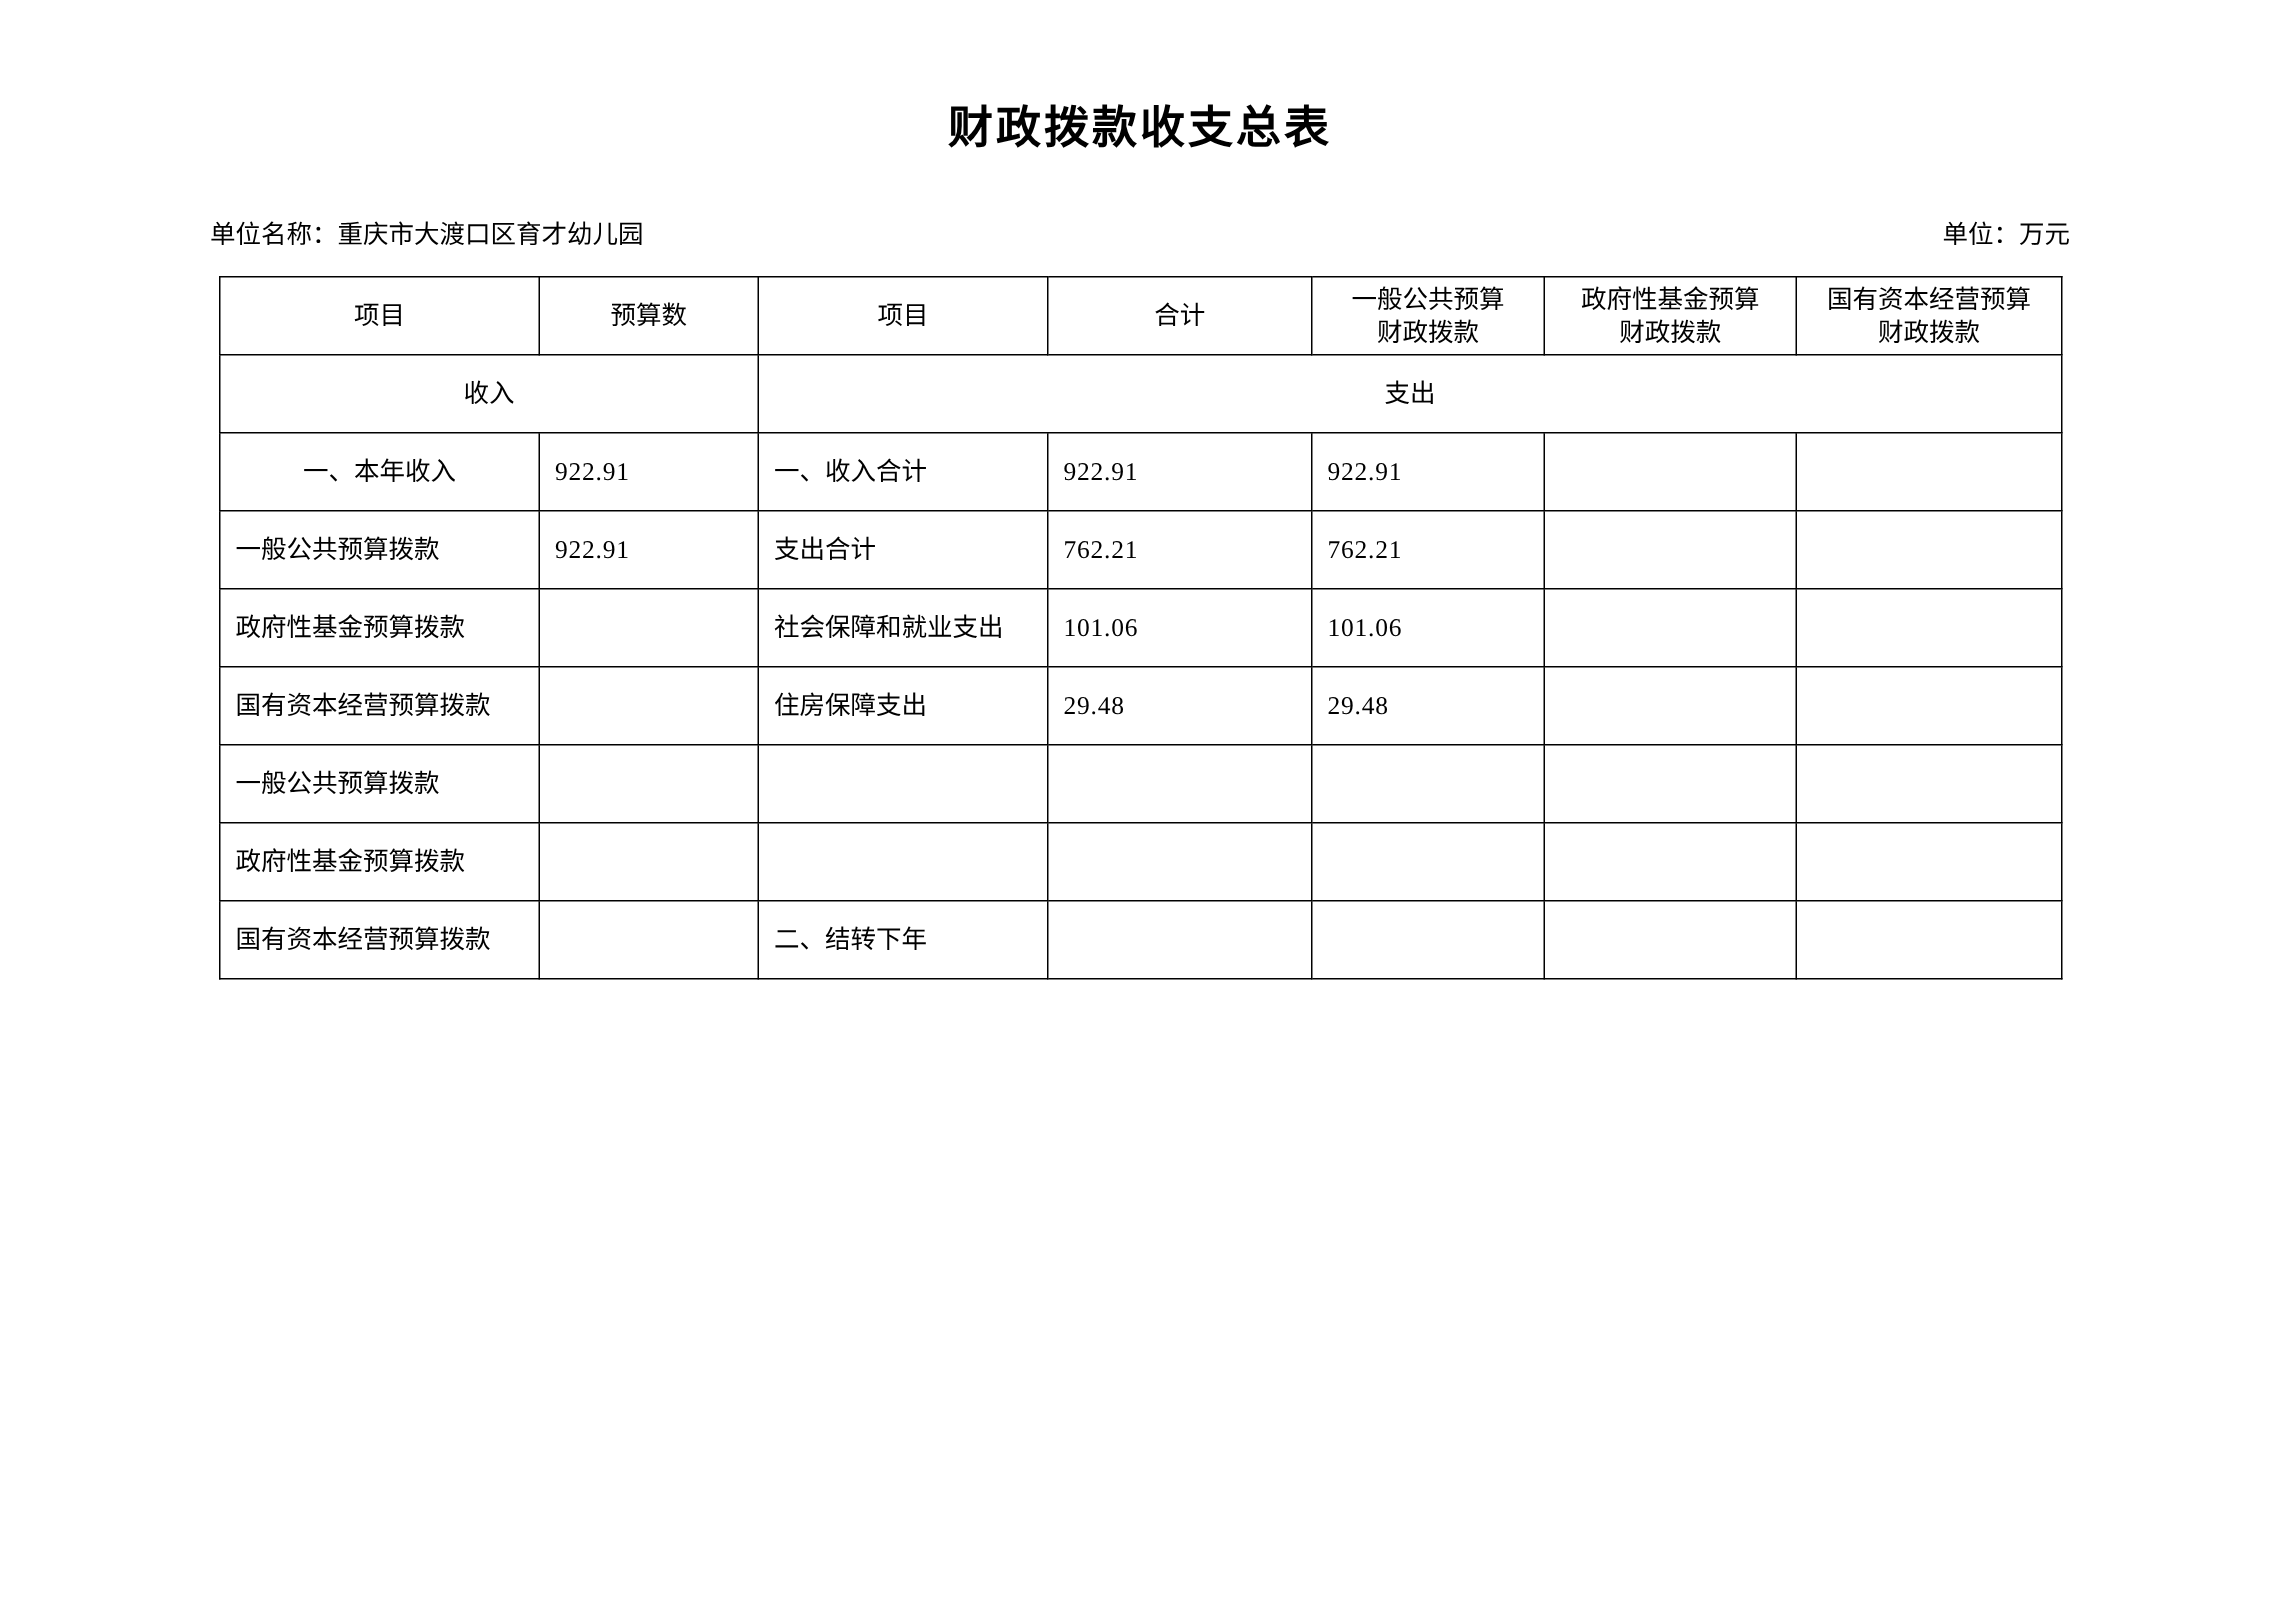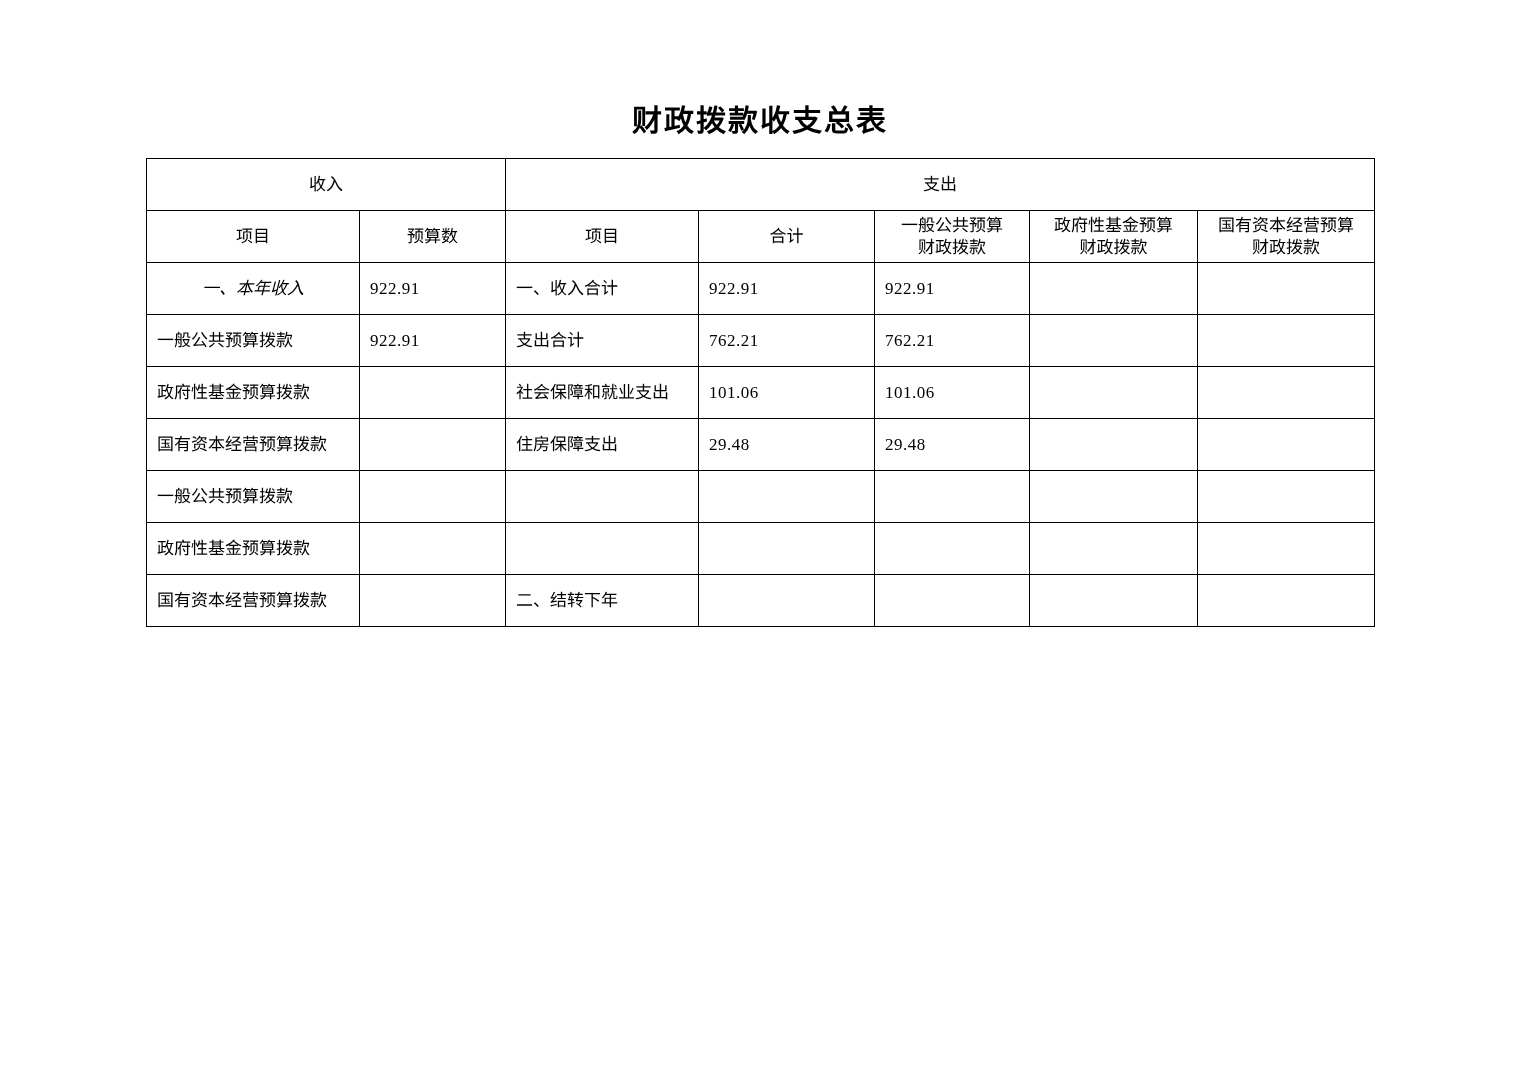--- a/index.html
+++ b/index.html
@@ -19,21 +19,21 @@
     width: 1520px;
     height: 1074px;
     position: relative;
     box-sizing: border-box;
   }
   .doc-title {
     text-align: center;
     font-size: 30px;
     font-weight: bold;
     letter-spacing: 2px;
-    margin-top: 96px;
+    margin-top: 60px;
     font-family: "Liberation Sans", "DejaVu Sans", sans-serif;
   }
   .meta-row {
     position: relative;
     margin-top: 38px;
     padding: 0 140px 0 140px;
     font-size: 17px;
     height: 24px;
   }
   .meta-left {
@@ -58,21 +58,21 @@
     table-layout: fixed;
   }
   table.budget td {
     border: 1px solid #000000;
     height: 47px;
     font-size: 17px;
     padding: 2px 10px;
     vertical-align: middle;
     line-height: 1.25;
   }
-  .c-center { text-align: center; font-style: italic; }
+  .c-center { text-align: center; }
   .c-left   { text-align: left; }
   .c-right  { text-align: left; padding-right: 14px; }
   .hdr-group {
     text-align: center;
     font-size: 17px;
     height: 46px;
   }
   .hdr-cell {
     text-align: center;
     font-size: 17px;
@@ -91,46 +91,52 @@
   .col-f { width: 168px; }
   .col-g { width: 177px; }
 </style>
 </head>
 <body>
 
 <div class="page">
 
   <div class="doc-title">财政拨款收支总表</div>
 
+  <div class="meta-row">
+    <div class="meta-left">
+      <span>单位名称：</span><span>重庆市大渡口区育才幼儿园</span>
+    </div>
+    <div class="meta-right">单位：万元</div>
+  </div>
 
   <div class="table-wrap">
     <table class="budget">
       <colgroup>
         <col class="col-a">
           <col class="col-b">
           <col class="col-c">
           <col class="col-d">
           <col class="col-e">
           <col class="col-f">
           <col class="col-g">
       </colgroup>
       <tbody id="table-body">
         <tr>
-          <td class="hdr-group" colspan="2">收入</td>
-          <td class="hdr-group" colspan="5">支出</td>
-        </tr>
-        <tr>
           <td class="hdr-cell">项目</td>
           <td class="hdr-cell">预算数</td>
           <td class="hdr-cell">项目</td>
           <td class="hdr-cell">合计</td>
           <td class="hdr-cell">一般公共预算<br>财政拨款</td>
           <td class="hdr-cell">政府性基金预算<br>财政拨款</td>
           <td class="hdr-cell">国有资本经营预算<br>财政拨款</td>
         </tr>
+        <tr>
+          <td class="hdr-group" colspan="2">收入</td>
+          <td class="hdr-group" colspan="5">支出</td>
+        </tr>
       <tr>
             <td class="c-center">一、本年收入</td>
             <td class="c-right num">922.91</td>
             <td class="c-left">一、收入合计</td>
             <td class="c-right num">922.91</td>
             <td class="c-right num">922.91</td>
             <td class="c-right num"></td>
             <td class="c-right num"></td>
           </tr>
           <tr>

